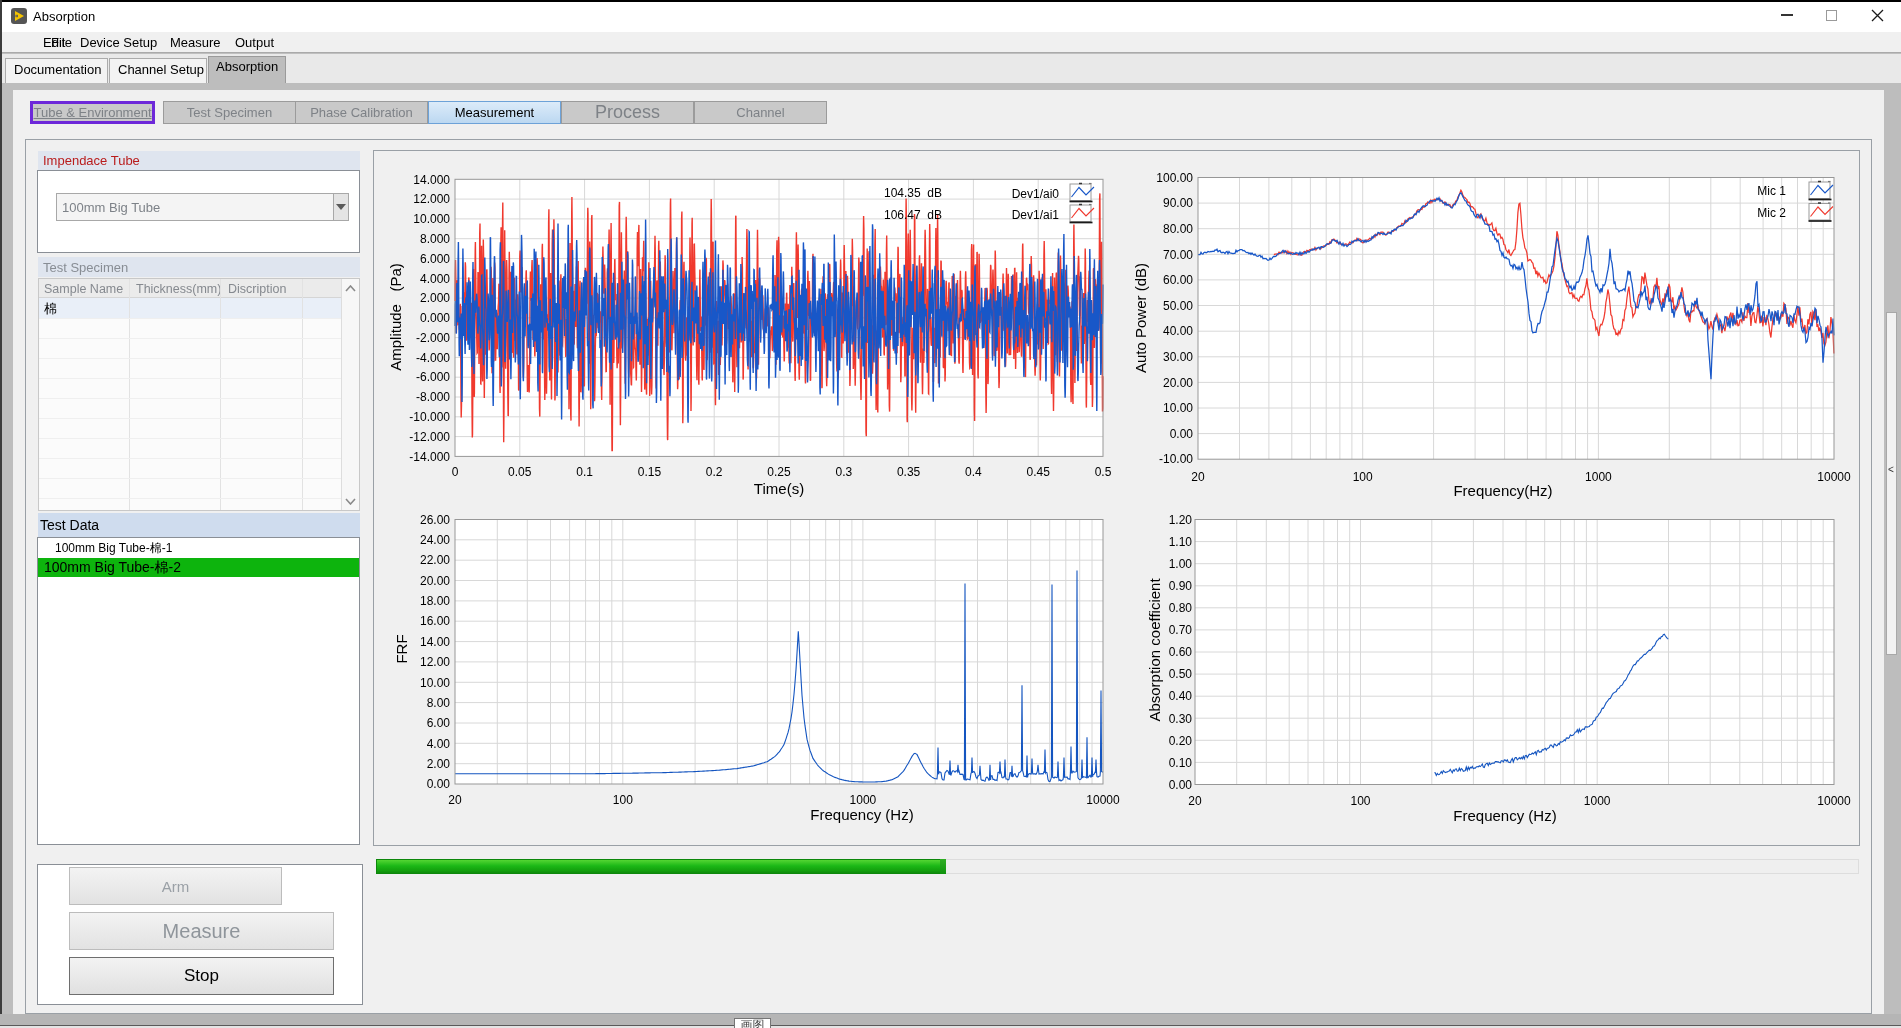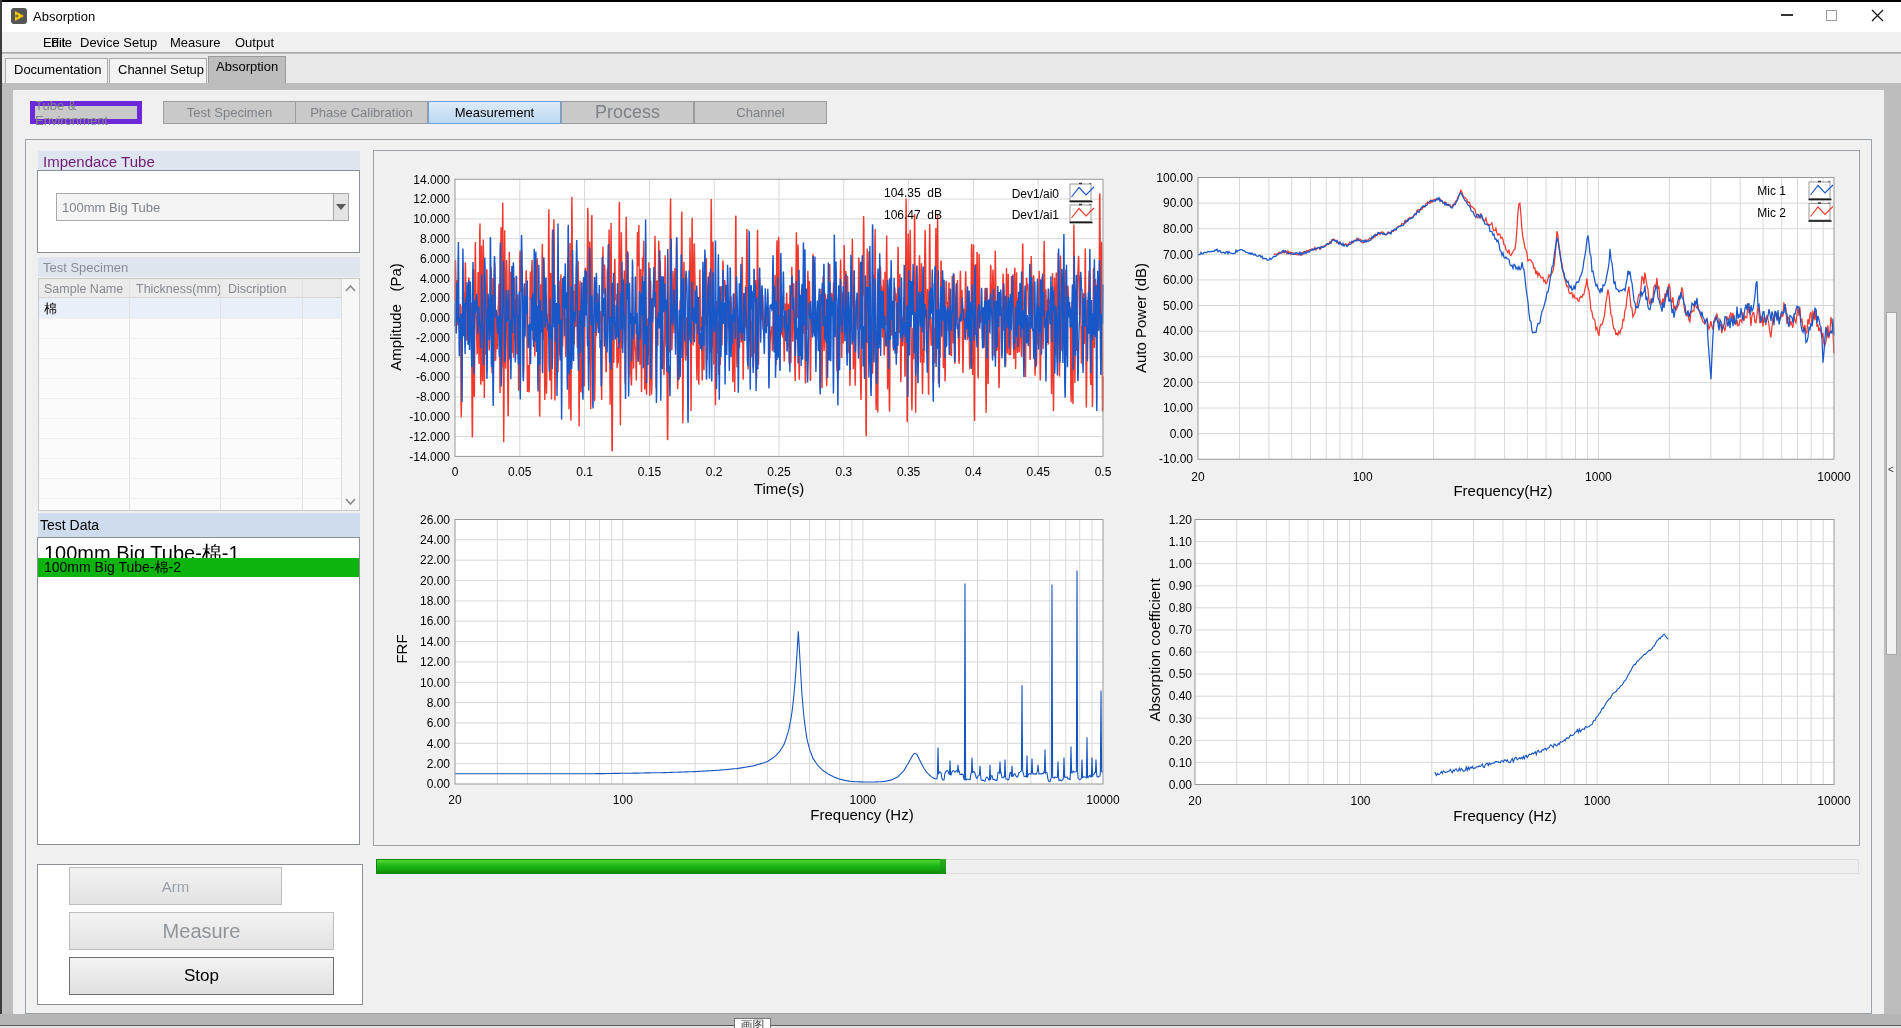--- a/index.html
+++ b/index.html
@@ -39,31 +39,31 @@
 <div class="abs" style="left:14px;top:62px;font-size:13px;color:#000;">Documentation</div>
 <div class="abs" style="left:109px;top:58px;width:98px;height:25px;background:#f3f3f3;border:1px solid #ababab;border-bottom:none;"></div>
 <div class="abs" style="left:118px;top:62px;font-size:13px;color:#000;">Channel Setup</div>
 <div class="abs" style="left:208px;top:56px;width:78px;height:27px;background:#bdbdbd;border:1px solid #9a9a9a;border-bottom:none;"></div>
 <div class="abs" style="left:216px;top:59px;font-size:13px;color:#000;">Absorption</div>
 
 <div class="abs" style="left:2px;top:83px;width:1899px;height:942px;background:#bdbdbd;"></div>
 
 <div class="abs" style="left:13px;top:90px;width:1871px;height:924px;background:#f0f0f0;"></div>
 
-<div class="abs" style="left:30px;top:101px;width:112px;height:23px;background:#c9c9c9;border:5px solid #6d28d9;color:#7e8287;font-size:13px;display:flex;align-items:center;justify-content:center;">Tube &amp; Environment</div>
+<div class="abs" style="left:30px;top:101px;width:125px;height:23px;background:#c9c9c9;border:3px solid #6d28d9;color:#7e8287;font-size:13px;display:flex;align-items:center;justify-content:center;text-decoration:underline;">Tube &amp; Environment</div>
 <div class="abs" style="left:163px;top:101px;width:133px;height:23px;background:#c9c9c9;border:1px solid #9b9b9b;color:#7e8287;font-size:13px;display:flex;align-items:center;justify-content:center;">Test Specimen</div>
 <div class="abs" style="left:295px;top:101px;width:133px;height:23px;background:#c9c9c9;border:1px solid #9b9b9b;color:#7e8287;font-size:13px;display:flex;align-items:center;justify-content:center;">Phase Calibration</div>
 <div class="abs" style="left:428px;top:101px;width:133px;height:23px;background:linear-gradient(#dcebf9,#bcd8f1);border:1px solid #6da2d8;color:#000;font-size:13px;display:flex;align-items:center;justify-content:center;">Measurement</div>
 <div class="abs" style="left:561px;top:101px;width:133px;height:23px;background:#c9c9c9;border:1px solid #9b9b9b;color:#7e8287;font-size:18px;display:flex;align-items:center;justify-content:center;">Process</div>
 <div class="abs" style="left:694px;top:101px;width:133px;height:23px;background:#c9c9c9;border:1px solid #9b9b9b;color:#7e8287;font-size:13px;display:flex;align-items:center;justify-content:center;">Channel</div>
 
 <div class="abs" style="left:25px;top:139px;width:1847px;height:875px;border:1px solid #9aa0a6;"></div>
 
 <div class="abs" style="left:38px;top:151px;width:322px;height:19px;background:#dfe5ef;"></div>
-<div class="abs" style="left:43px;top:153px;font-size:15px;color:#701a75;">Impendace Tube</div>
+<div class="abs" style="left:43px;top:153px;font-size:13px;color:#b91c1c;">Impendace Tube</div>
 <div class="abs" style="left:37px;top:170px;width:323px;height:83px;background:#ffffff;border:1px solid #8a8f96;"></div>
 <div class="abs" style="left:56px;top:193px;width:293px;height:28px;background:#f4f4f4;border:1px solid #a8a8a8;"></div>
 <div class="abs" style="left:62px;top:200px;font-size:13px;color:#7d8288;">100mm Big Tube</div>
 <div class="abs" style="left:333px;top:194px;width:15px;height:26px;background:#e4e4e4;border-left:1px solid #a8a8a8;"></div>
 <svg class="abs" style="left:336px;top:204px;" width="10" height="6" viewBox="0 0 10 6">
     <polygon points="0,0 10,0 5,6" fill="#5a5a5a"></polygon>
   </svg>
 <div class="abs" style="left:38px;top:257px;width:322px;height:20px;background:#dfe5ef;"></div>
 <div class="abs" style="left:43px;top:260px;font-size:13px;color:#888d94;">Test Specimen</div>
 
@@ -91,21 +91,21 @@
 <svg class="abs" style="left:345px;top:285px;" width="11" height="7" viewBox="0 0 11 7">
     <polyline points="1,6 5.5,1 10,6" fill="none" stroke="#8a8a8a" stroke-width="1.6"></polyline>
   </svg>
 <svg class="abs" style="left:345px;top:498px;" width="11" height="7" viewBox="0 0 11 7">
     <polyline points="1,1 5.5,6 10,1" fill="none" stroke="#8a8a8a" stroke-width="1.6"></polyline>
   </svg>
 
 <div class="abs" style="left:38px;top:513px;width:322px;height:24px;background:#cfdcee;"></div>
 <div class="abs" style="left:40px;top:517px;font-size:14px;color:#000;">Test Data</div>
 <div class="abs" style="left:37px;top:537px;width:323px;height:308px;background:#ffffff;border:1px solid #8a8f96;"></div>
-<div class="abs" style="left:44px;top:540px;font-size:20px;color:#000;">100mm Big Tube-棉-1</div>
+<div class="abs" style="left:55px;top:540px;font-size:12px;color:#000;">100mm Big Tube-棉-1</div>
 <div class="abs" style="left:38px;top:558px;width:321px;height:19px;background:#0db40d;"></div>
 <div class="abs" style="left:44px;top:559px;font-size:14px;color:#000;">100mm Big Tube-棉-2</div>
 
 <div class="abs" style="left:37px;top:864px;width:326px;height:141px;background:#ffffff;border:1px solid #8a8f96;"></div>
 <div class="abs" style="left:69px;top:867px;width:213px;height:38px;background:linear-gradient(#f3f3f3,#e2e2e2);border:1px solid #bcbcbc;color:#9aa0a6;font-size:15px;display:flex;align-items:center;justify-content:center;">Arm</div>
 <div class="abs" style="left:69px;top:912px;width:265px;height:38px;background:linear-gradient(#f3f3f3,#e2e2e2);border:1px solid #bcbcbc;color:#8f959b;font-size:20px;display:flex;align-items:center;justify-content:center;">Measure</div>
 <div class="abs" style="left:69px;top:957px;width:265px;height:38px;background:linear-gradient(#f3f3f3,#e0e0e0);border:1px solid #6e6e6e;color:#000;font-size:17px;display:flex;align-items:center;justify-content:center;">Stop</div>
 
 <div class="abs" style="left:373px;top:150px;width:1487px;height:696px;background:#f0f0f0;border:1px solid #9aa0a6;"></div>
 

